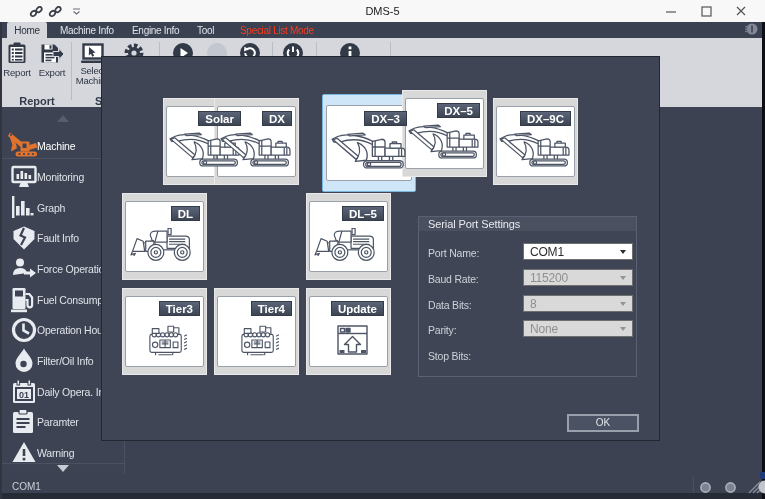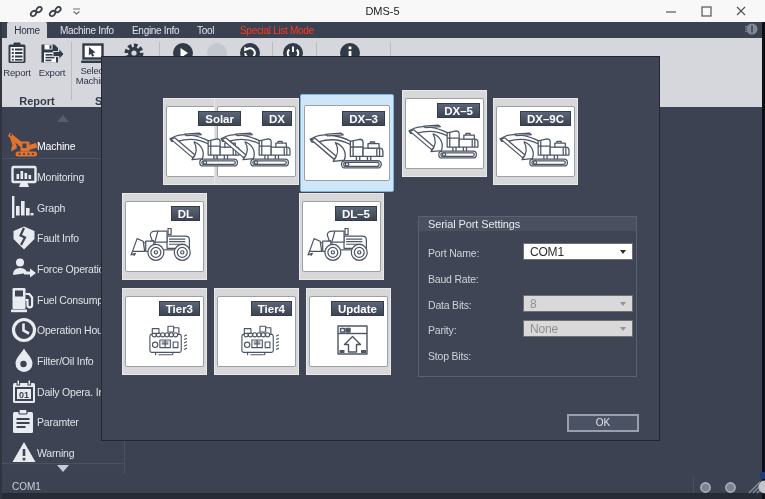--- a/index.html
+++ b/index.html
@@ -29,21 +29,21 @@
 #bottomstrip { position:absolute; left:0; top:493px; width:765px; height:6px; background:#272b35; }
 
 #dialog { position:absolute; left:101px; top:56px; width:559px; height:385px; background:#3f4554; border:1px solid #23272f; z-index:50; }
 #dtitle { position:absolute; left:0; top:0; width:557px; height:22px; background:#333a48; }
 #dtitletext { position:absolute; left:22px; top:5px; font-size:10.5px; letter-spacing:-0.1px; color:#eef0f4; }
 #dclose { position:absolute; right:7px; top:3px; font-size:14px; font-weight:bold; color:#ffffff; }
 
 .tile { position:absolute; width:85px; height:87px; background:#d8d8d8; border:1px solid #e9e9e9; }
 .tinner { position:absolute; left:2px; top:7px; width:79px; height:71px; background:#ffffff; border:1px solid #9aa0a8; border-radius:2px; }
 .badge { position:absolute; top:12px; right:6px; height:15px; line-height:15px; padding:0 6px; font-size:11.5px; font-weight:bold; color:#ffffff; background:linear-gradient(#5b6578,#3d4553); border:1px solid #333a48; z-index:3; }
-.seltile { position:absolute; left:198px; top:37px; width:94px; height:98px; background:#cfe6f8; border:1px solid #79b7e3; border-radius:2px; }
+.seltile { position:absolute; left:220px; top:37px; width:94px; height:98px; background:#cfe6f8; border:1px solid #79b7e3; border-radius:2px; }
 .selinner { position:absolute; left:3px; top:10px; width:86px; height:76px; background:#ffffff; border:1px solid #9aa0a8; border-radius:2px; }
 .tart { position:absolute; z-index:2; }
 
 #serial { position:absolute; left:316px; top:159px; width:219px; height:161px; border:1px solid #5a6172; }
 #serialhdr { position:absolute; left:0; top:0; width:217px; height:14px; background:#4a5060; font-size:11px; letter-spacing:-0.1px; color:#e8eaee; padding-left:9px; line-height:14px; }
 .slabel { position:absolute; left:9px; font-size:10.5px; letter-spacing:-0.2px; color:#cdd2da; }
 .dd { position:absolute; left:104px; width:110px; height:17px; border:1px solid #6f6f6f; font-size:12px; }
 .ddon { background:#ffffff; color:#2e2e2e; }
 .ddoff { background:#d9d9d9; color:#8f8f8f; }
 .ddtxt { position:absolute; left:6px; top:1px; letter-spacing:-0.2px; }
@@ -372,21 +372,21 @@
         </svg>
       </div>
 
     <div class="tile" style="left:20px; top:136px;">
         <div class="tinner"></div>
         <div class="badge">DL</div>
         <svg class="tart" style="left:7px;top:34px;" width="70" height="33.5" viewBox="0 0 68 33">
           <use href="#ldr"></use>
         </svg>
       </div>
-    <div class="tile" style="left:197px; top:136px;">
+    <div class="tile" style="left:204px; top:136px;">
         <div class="tinner"></div>
         <div class="badge">DL–5</div>
         <svg class="tart" style="left:7px;top:34px;" width="70" height="33.5" viewBox="0 0 68 33">
           <use href="#ldr"></use>
         </svg>
       </div>
 
     <div class="tile" style="left:20px; top:231px;">
         <div class="tinner"></div>
         <div class="badge">Tier3</div>
@@ -410,20 +410,24 @@
       </div>
 
     <div id="serial">
       <div id="serialhdr">Serial Port Settings</div>
       <div class="slabel" style="top:30px;">Port Name:</div>
       <div class="dd ddon" style="top:26px;">
           <div class="ddtxt">COM1</div>
           <div class="ddarrow"></div>
         </div>
       <div class="slabel" style="top:56px;">Baud Rate:</div>
+      <div class="dd ddoff" style="top:52px;">
+          <div class="ddtxt">115200</div>
+          <div class="ddarrow"></div>
+        </div>
       <div class="slabel" style="top:82px;">Data Bits:</div>
       <div class="dd ddoff" style="top:78px;">
           <div class="ddtxt">8</div>
           <div class="ddarrow"></div>
         </div>
       <div class="slabel" style="top:107px;">Parity:</div>
       <div class="dd ddoff" style="top:103px;">
           <div class="ddtxt">None</div>
           <div class="ddarrow"></div>
         </div>

